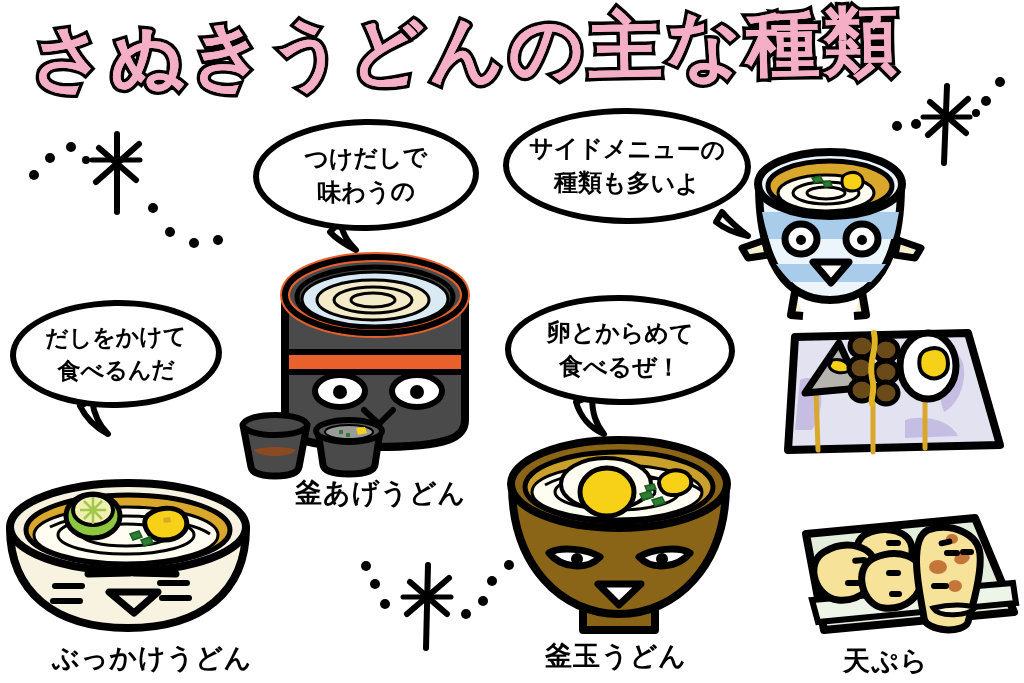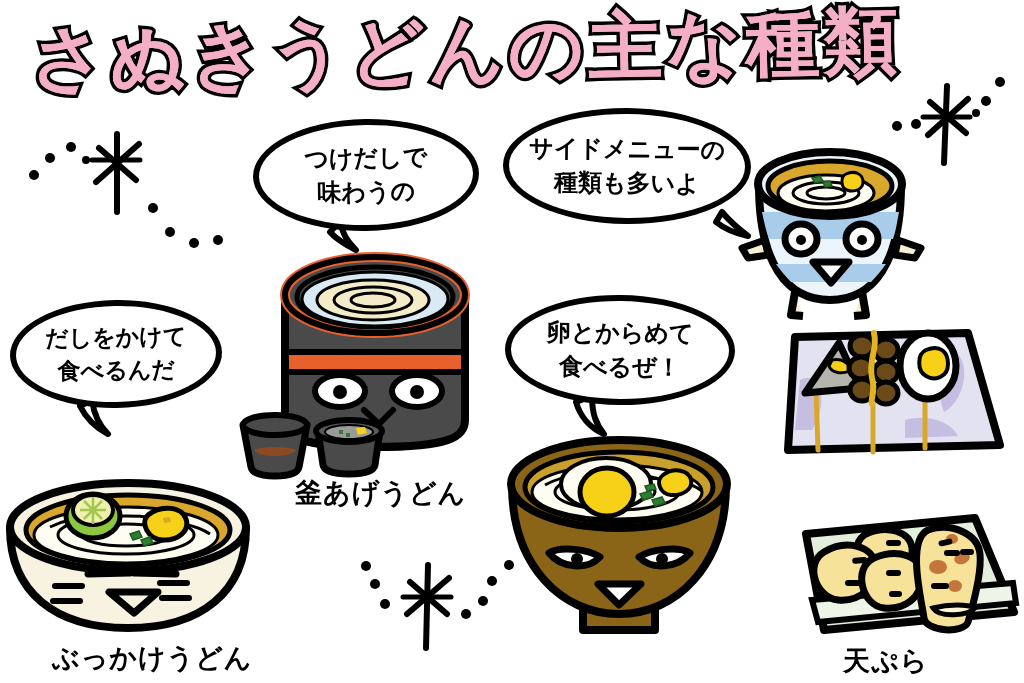--- a/index.html
+++ b/index.html
@@ -360,15 +360,16 @@
       <span class="b-line2">食べるんだ</span>
     </div>
 
     <div class="bubble" id="bubble-tamago">
       <span class="b-line1">卵とからめて</span>
       <span class="b-line2">食べるぜ！</span>
     </div>
 
     <div class="food-label" id="label-bukkake">ぶっかけうどん</div>
     <div class="food-label" id="label-kamaage">釜あげうどん</div>
+    <div class="food-label" id="label-kamatama">釜玉うどん</div>
     <div class="food-label" id="label-tempura">天ぷら</div>
   </div>
 </div>
 
 </body></html>

